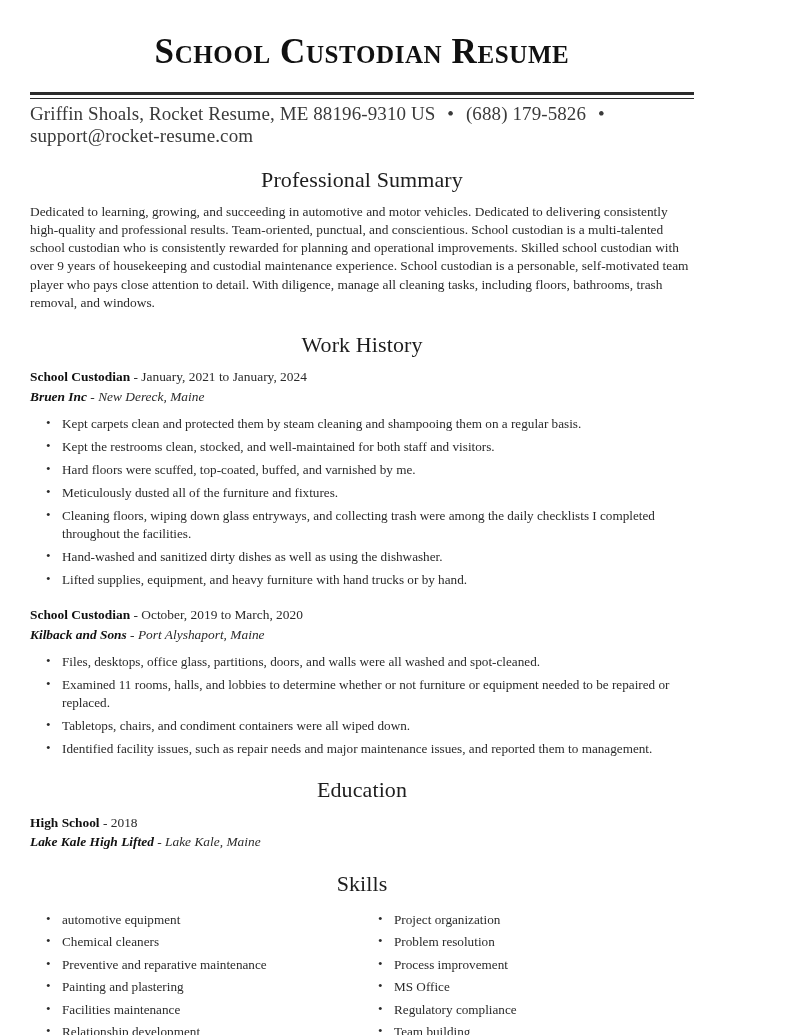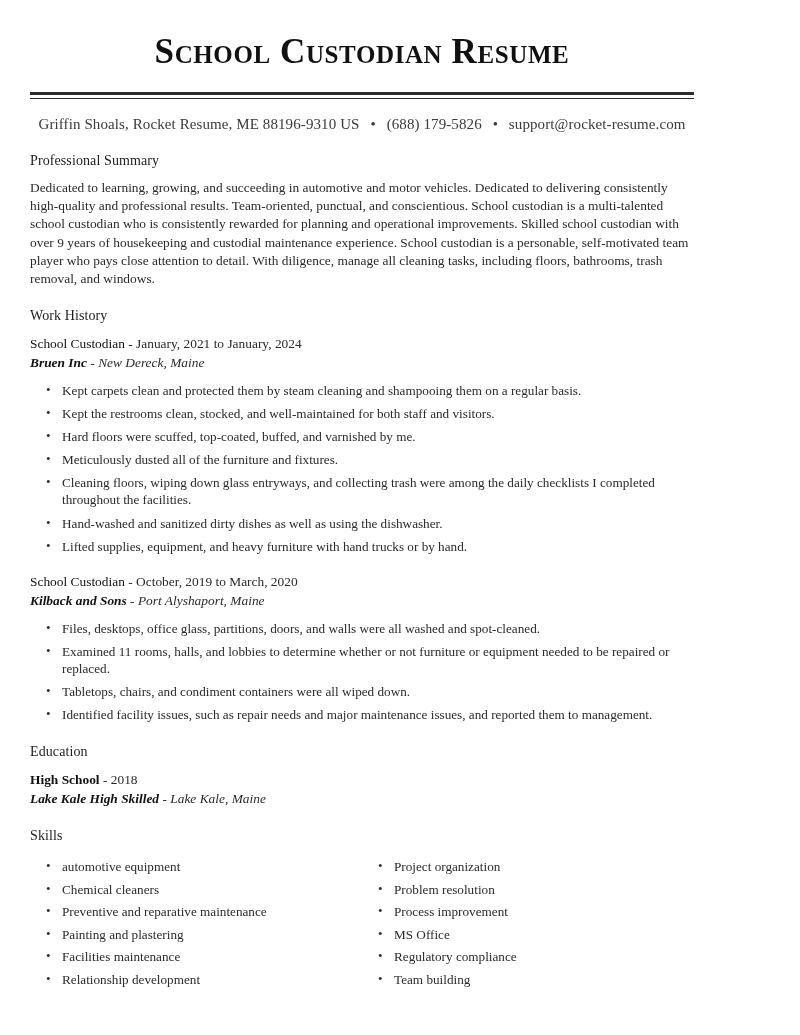--- a/index.html
+++ b/index.html
@@ -33,43 +33,44 @@
     line-height: 1.15;
   }
   .rule-double {
     margin: 20px 0 0 0;
     height: 7px;
     border-top: 3px solid #2b2b2b;
     border-bottom: 1.5px solid #2b2b2b;
     box-sizing: border-box;
   }
   .contact-line {
-    text-align: center;
-    font-size: 15px;
+    text-align: left;
+    font-size: 19px;
     color: #3a3a3a;
-    margin: 17px 0 0 0;
+    margin: 4px 0 0 0;
     letter-spacing: 0.1px;
   }
   .contact-sep {
     display: inline-block;
     padding: 0 7px;
     color: #3a3a3a;
   }
 
   
   .section {
     margin-top: 20px;
   }
   .section-heading {
-    font-size: 14px;
+    font-size: 22px;
     font-weight: normal;
     color: #1d1d1d;
     margin: 0 0 9px 0;
     line-height: 1.2;
     letter-spacing: 0.1px;
+    text-align: center;
   }
 
   .summary-text {
     font-size: 13.4px;
     line-height: 1.36;
     color: #2a2a2a;
     margin: 0;
     text-align: left;
   }
 
@@ -79,21 +80,21 @@
   }
   .job + .job {
     margin-top: 17px;
   }
   .job-line-1 {
     font-size: 13.4px;
     line-height: 1.44;
     color: #2a2a2a;
   }
   .job-title {
-    font-weight: normal;
+    font-weight: bold;
     color: #111111;
     text-align: center;
   }
   .job-line-2 {
     font-size: 13.4px;
     line-height: 1.44;
     color: #2a2a2a;
   }
   .job-company {
     font-weight: bold;
@@ -241,21 +242,21 @@
 
   <div class="section">
     <h2 class="section-heading">Education</h2>
     <div>
       <div class="edu-line-1">
         <span class="edu-degree">High School</span>
         <span class="dash">-</span>
         <span>2018</span>
       </div>
       <div class="edu-line-2">
-        <span class="edu-school">Lake Kale High Skilled</span>
+        <span class="edu-school">Lake Kale High Lifted</span>
         <span class="dash">-</span>
         <span class="edu-location">Lake Kale, Maine</span>
       </div>
     </div>
   </div>
 
   <div class="section">
     <h2 class="section-heading">Skills</h2>
     <div class="skills-columns">
       <div class="skills-col">

